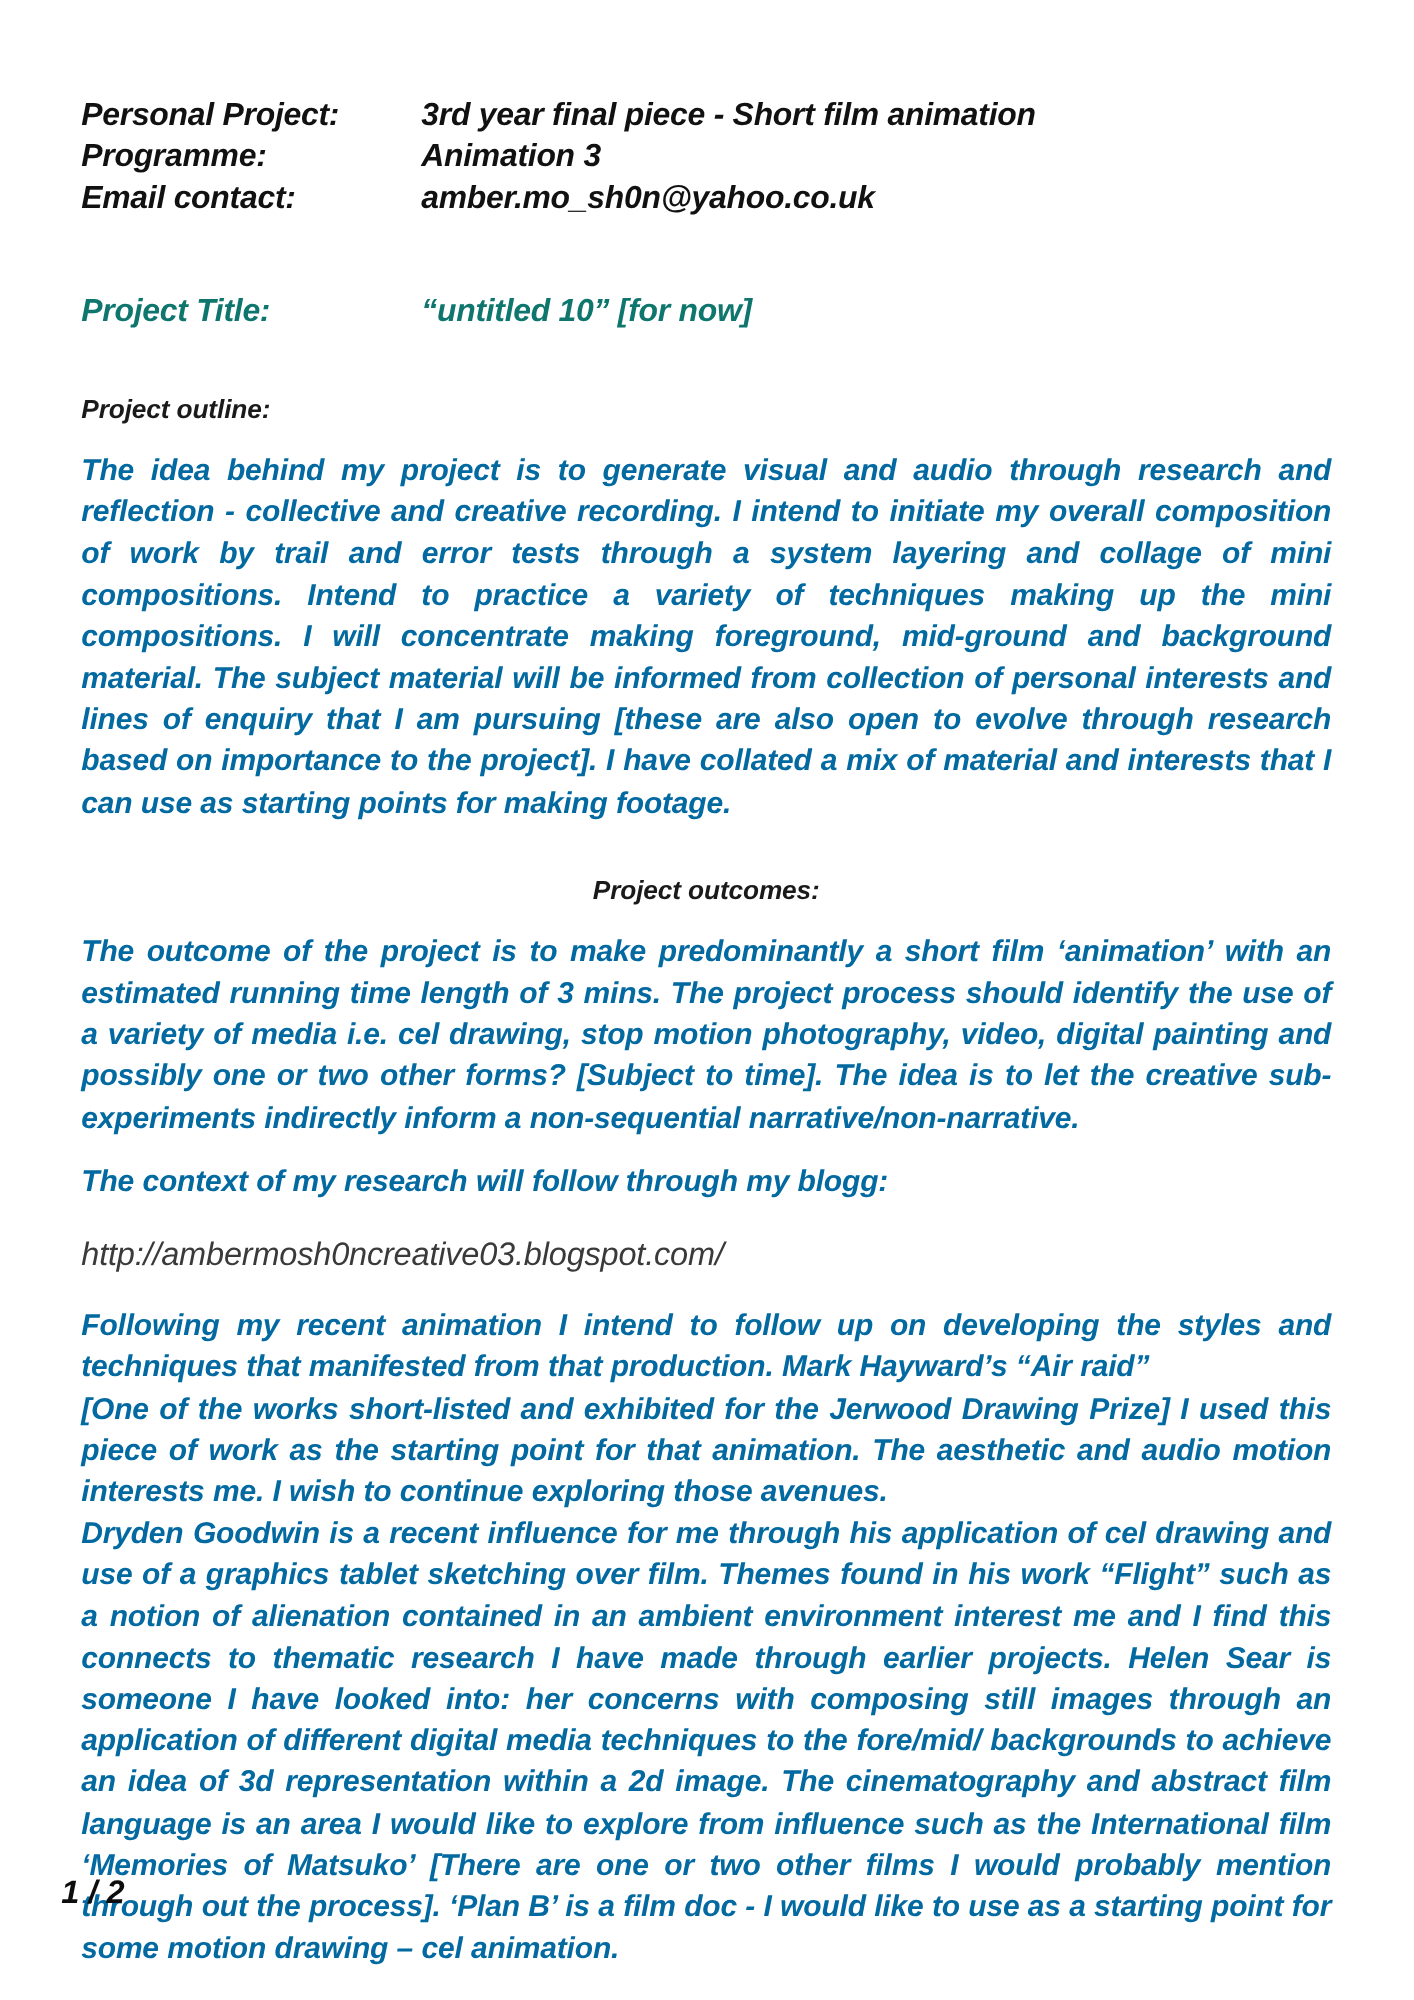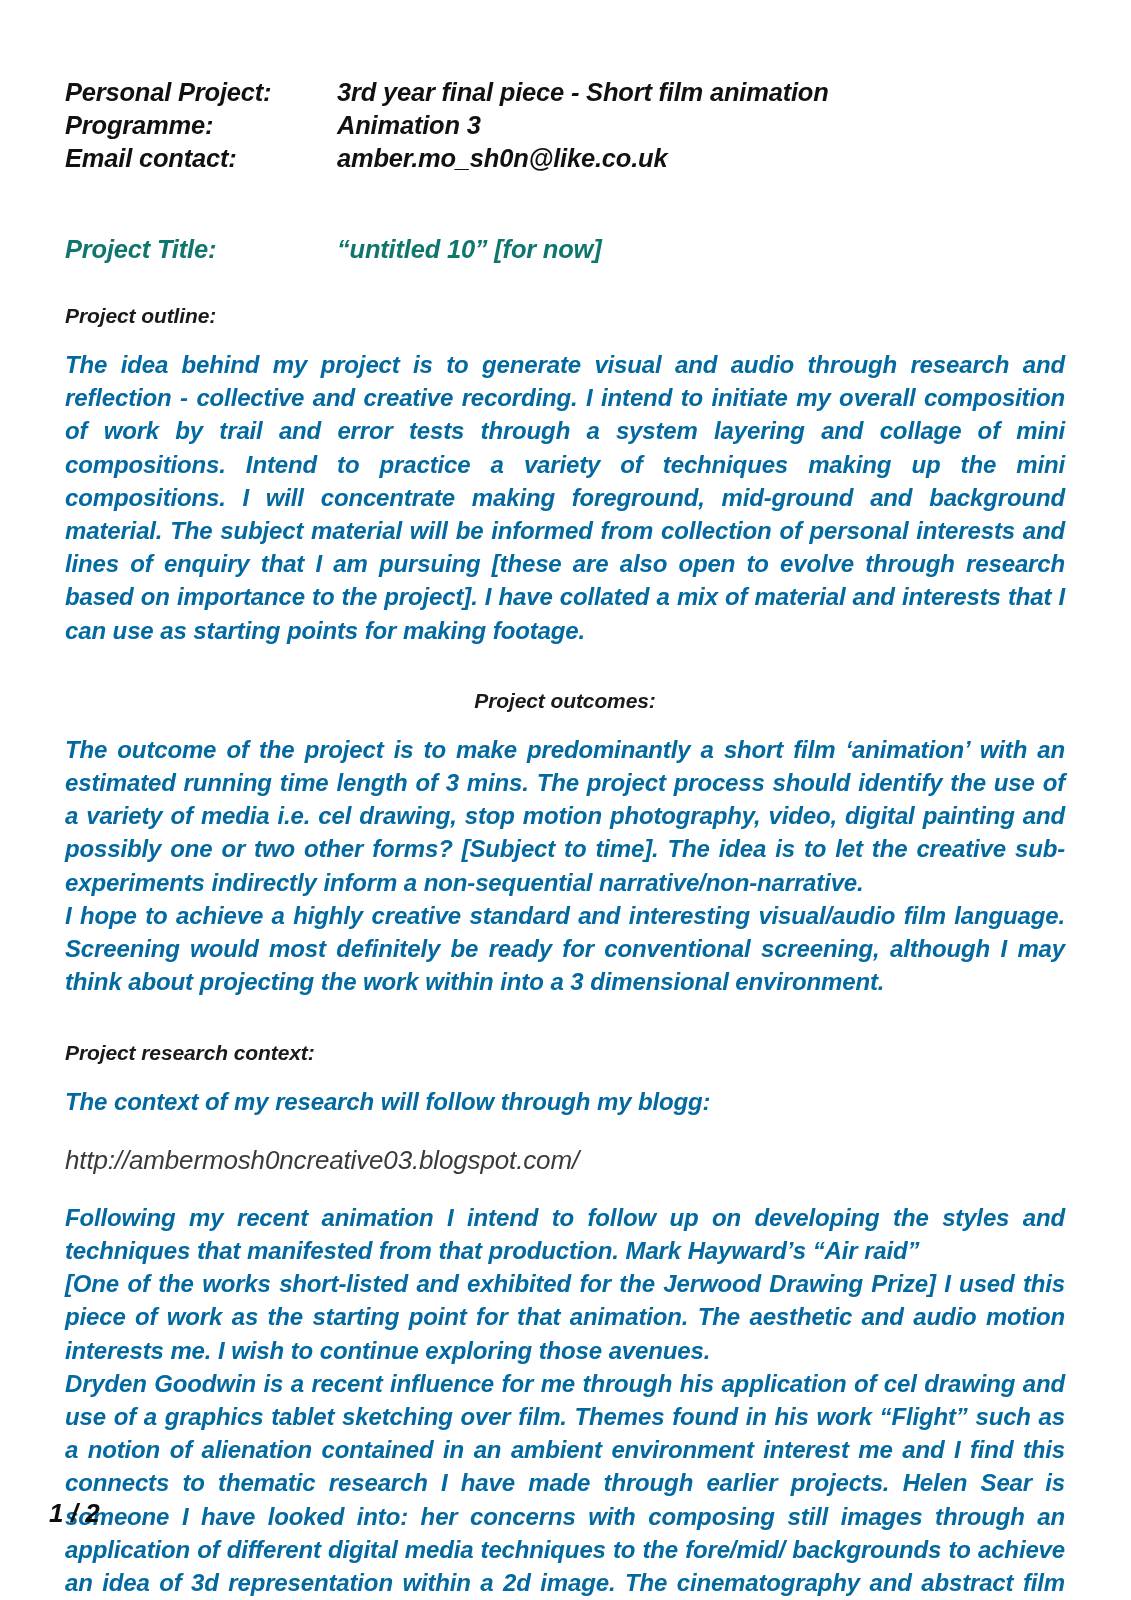--- a/index.html
+++ b/index.html
@@ -70,21 +70,21 @@
   
   .section-heading {
     font-style: italic;
     font-weight: bold;
     font-size: 21px;
     line-height: 28px;
     color: #1a1a1a;
     margin: 0;
     letter-spacing: -0.1px;
   }
-  .h-outline   { margin-top: 36px; }
+  .h-outline   { margin-top: 48px; }
   .h-outcomes  { margin-top: 40px; text-align: center; }
   .h-context   { margin-top: 41px; }
 
   
   .body-para {
     font-style: italic;
     font-size: 24px;
     line-height: 33.2px;
     color: #0369a1;
     text-align: justify;
@@ -133,42 +133,40 @@
         <tr>
           <td class="meta-label">Personal Project:</td>
           <td class="meta-value">3rd year final piece - Short film animation</td>
         </tr>
         <tr>
           <td class="meta-label">Programme:</td>
           <td class="meta-value">Animation 3</td>
         </tr>
         <tr>
           <td class="meta-label">Email contact:</td>
-          <td class="meta-value">amber.mo_sh0n@like.co.uk</td>
+          <td class="meta-value">amber.mo_sh0n@yahoo.co.uk</td>
         </tr>
       </tbody>
     </table>
 
     <table class="meta-table title-row">
       <tbody>
         <tr>
           <td class="meta-label">Project Title:</td>
           <td class="meta-value">“untitled 10” [for now]</td>
         </tr>
       </tbody>
     </table>
 
     <h2 class="section-heading h-outline">Project outline:</h2>
     <p class="body-para p-after-heading">The idea behind my project is to generate visual and audio through research and reflection - collective and creative recording. I intend to initiate my overall composition of work by trail and error tests through a system layering and collage of mini compositions. Intend to practice a variety of techniques making up the mini compositions. I will concentrate making foreground, mid-ground and background material. The subject material will be informed from collection of personal interests and lines of enquiry that I am pursuing [these are also open to evolve through research based on importance to the project]. I have collated a mix of material and interests that I can use as starting points for making footage.</p>
 
     <h2 class="section-heading h-outcomes">Project outcomes:</h2>
     <p class="body-para p-after-heading">The outcome of the project is to make predominantly a short film ‘animation’ with an estimated running time length of 3 mins. The project process should identify the use of a variety of media i.e. cel drawing, stop motion photography, video, digital painting and possibly one or two other forms? [Subject to time]. The idea is to let the creative sub-experiments indirectly inform a non-sequential narrative/non-narrative.</p>
-    <p class="body-para p-tight">I hope to achieve a highly creative standard and interesting visual/audio film language. Screening would most definitely be ready for conventional screening, although I may think about projecting the work within into a 3 dimensional environment.</p>
 
-    <h2 class="section-heading h-context">Project research context:</h2>
     <p class="body-para p-after-heading">The context of my research will follow through my blogg:</p>
     <p class="url-line">http://ambermosh0ncreative03.blogspot.com/</p>
 
     <p class="body-para p-gap-2">Following my recent animation I intend to follow up on developing the styles and techniques that manifested from that production. Mark Hayward’s “Air raid”</p>
     <p class="body-para p-tight">[One of the works short-listed and exhibited for the Jerwood Drawing Prize] I used this piece of work as the starting point for that animation. The aesthetic and audio motion interests me. I wish to continue exploring those avenues.</p>
     <p class="body-para p-tight">Dryden Goodwin is a recent influence for me through his application of cel drawing and use of a graphics tablet sketching over film.  Themes found in his work “Flight” such as a notion of alienation contained in an ambient environment interest me and I find this connects to thematic research I have made through earlier projects. Helen Sear is someone I have looked into: her concerns with composing still images through an application of different digital media techniques to the fore/mid/ backgrounds to achieve an idea of 3d representation within a 2d image. The cinematography and abstract film language is an area I would like to explore from influence such as the International film ‘Memories of Matsuko’ [There are one or two other films I would probably mention through out the process]. ‘Plan B’ is a film doc - I would like to use as a starting point for some motion drawing – cel animation.</p>
 
   </div>
 
   <div class="footer">1 / 2</div>

